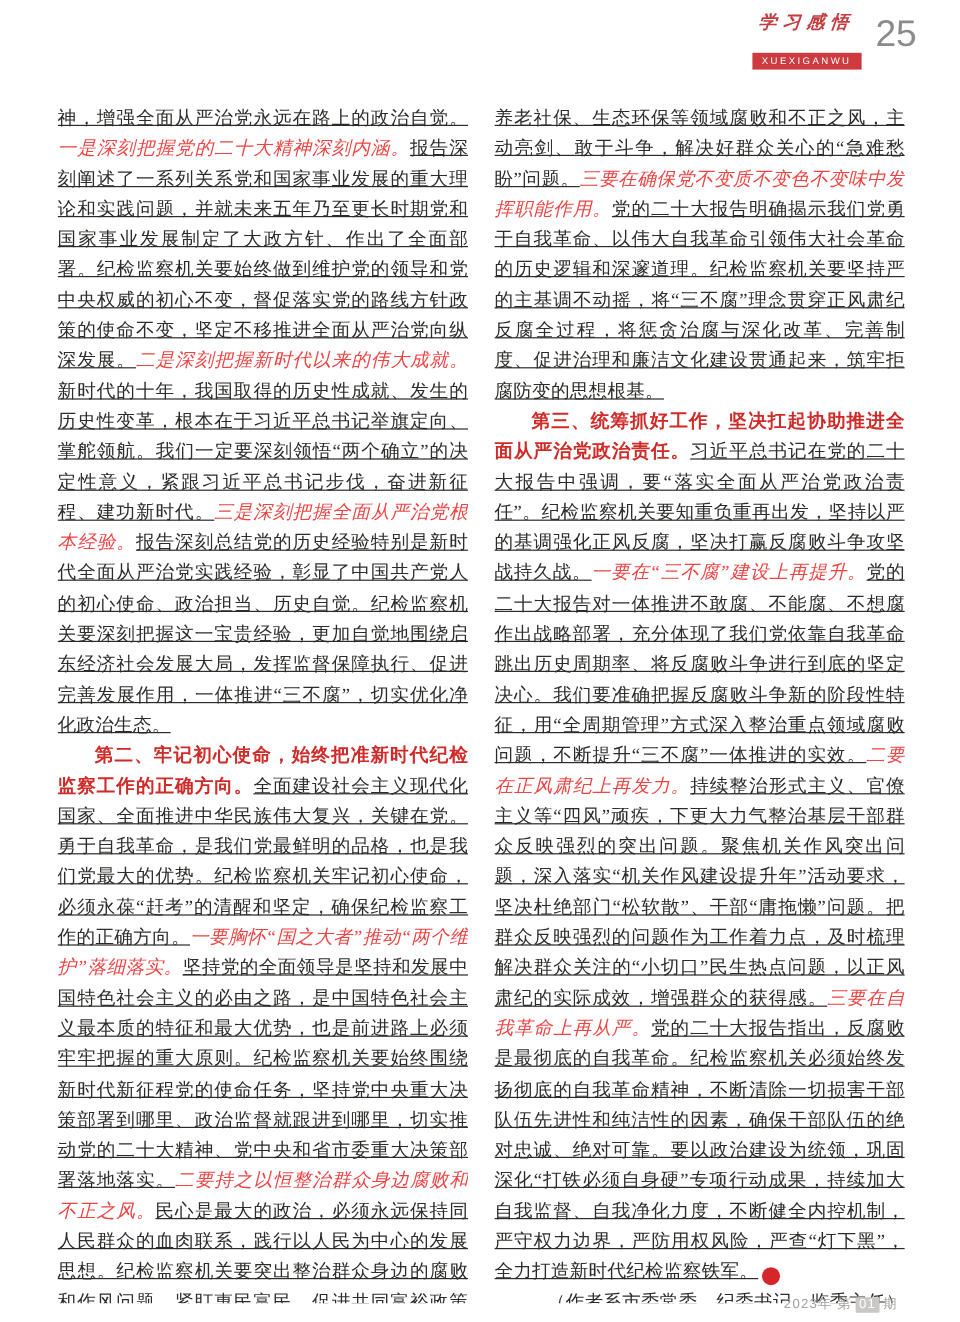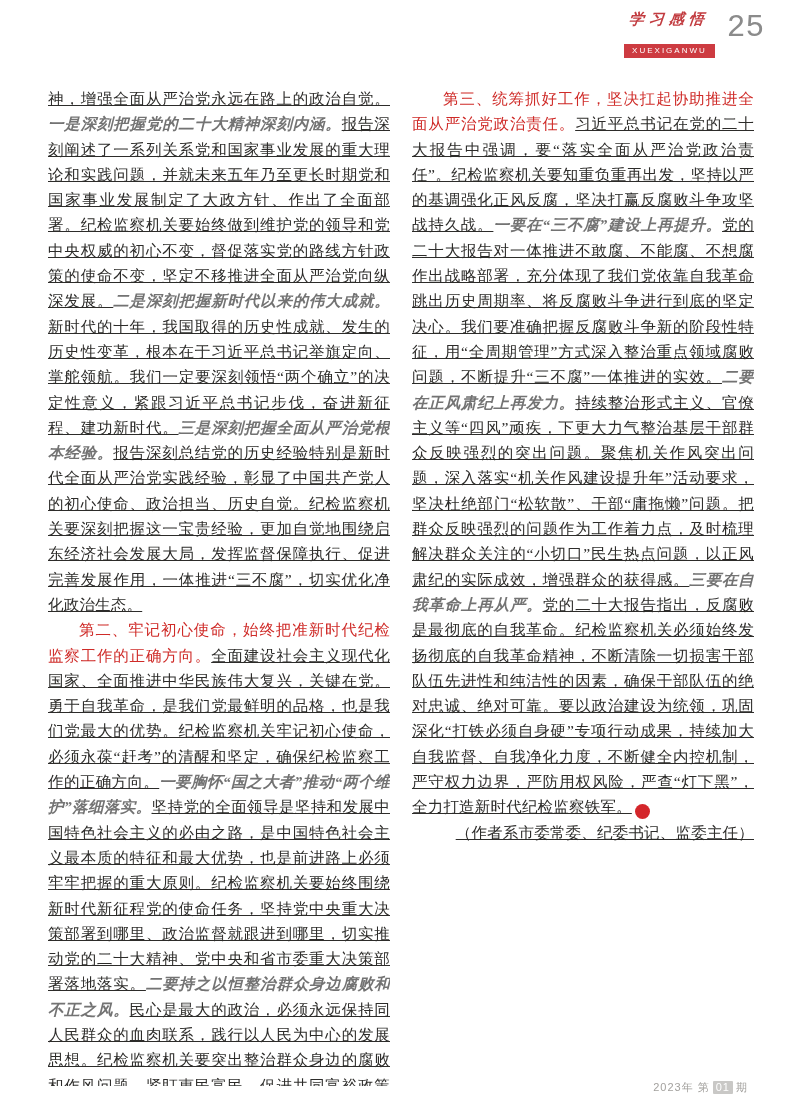--- a/index.html
+++ b/index.html
@@ -21,40 +21,40 @@
     transform:skewX(-6deg);
   }
   .header-bar{
     margin-top:16px;background:#cd3b41;color:#ffffff;
     font-family:"Liberation Sans","DejaVu Sans",sans-serif;
     font-size:8px;letter-spacing:2px;line-height:1;
     padding:3px 8px;white-space:nowrap;
   }
   .page-number{
     color:#8b8b8b;font-size:31px;line-height:1;
-    font-family:Liberation Mono, monospace;
+    font-family:Liberation Sans, sans-serif;
     margin-top:2px;
   }
 
   
   .columns{
     position:absolute;left:48px;top:86px;width:706px;height:1000px;
     display:flex;gap:22px;
   }
   .col{width:342px;height:1000px;overflow:hidden;}
   .para{
     margin:0;font-size:15.5px;line-height:25.3px;color:#2d2c2a;
     text-align:justify;text-justify:inter-ideograph;
     letter-spacing:0.2px;
   }
   .para.indent{text-indent:2em;}
   .para.align-right{text-align:right;}
   .seg-normal{color:#2d2c2a;text-decoration:underline;}
-  .seg-blue{color:#737373;font-style:italic;font-weight:700;}
-  .seg-red{color:#cf2b28;font-weight:normal;}
+  .seg-blue{color:#ef4444;font-style:italic;font-weight:400;}
+  .seg-red{color:#cf2b28;font-weight:bold;}
   .seal{
     display:inline-block;width:15px;height:15px;border-radius:50%;
     background:#d4262b;color:#ffffff;font-size:9px;line-height:15px;
     text-align:center;vertical-align:-2px;margin-left:3px;
     font-style:normal;font-weight:normal;
   }
 
   
   .page-footer{
     position:absolute;right:52px;bottom:8px;
@@ -80,20 +80,21 @@
   </div>
   <div class="page-number">25</div>
 </div>
 
 <div class="columns">
   <div class="col">
       <p class="para"><span class="seg-normal">神，增强全面从严治党永远在路上的政治自觉。</span><span class="seg-blue">一是深刻把握党的二十大精神深刻内涵。</span><span class="seg-normal">报告深刻阐述了一系列关系党和国家事业发展的重大理论和实践问题，并就未来五年乃至更长时期党和国家事业发展制定了大政方针、作出了全面部署。纪检监察机关要始终做到维护党的领导和党中央权威的初心不变，督促落实党的路线方针政策的使命不变，坚定不移推进全面从严治党向纵深发展。</span><span class="seg-blue">二是深刻把握新时代以来的伟大成就。</span><span class="seg-normal">新时代的十年，我国取得的历史性成就、发生的历史性变革，根本在于习近平总书记举旗定向、掌舵领航。我们一定要深刻领悟“两个确立”的决定性意义，紧跟习近平总书记步伐，奋进新征程、建功新时代。</span><span class="seg-blue">三是深刻把握全面从严治党根本经验。</span><span class="seg-normal">报告深刻总结党的历史经验特别是新时代全面从严治党实践经验，彰显了中国共产党人的初心使命、政治担当、历史自觉。纪检监察机关要深刻把握这一宝贵经验，更加自觉地围绕启东经济社会发展大局，发挥监督保障执行、促进完善发展作用，一体推进“三不腐”，切实优化净化政治生态。</span></p>
       <p class="para indent"><span class="seg-red">第二、牢记初心使命，始终把准新时代纪检监察工作的正确方向。</span><span class="seg-normal">全面建设社会主义现代化国家、全面推进中华民族伟大复兴，关键在党。勇于自我革命，是我们党最鲜明的品格，也是我们党最大的优势。纪检监察机关牢记初心使命，必须永葆“赶考”的清醒和坚定，确保纪检监察工作的正确方向。</span><span class="seg-blue">一要胸怀“国之大者”推动“两个维护”落细落实。</span><span class="seg-normal">坚持党的全面领导是坚持和发展中国特色社会主义的必由之路，是中国特色社会主义最本质的特征和最大优势，也是前进路上必须牢牢把握的重大原则。纪检监察机关要始终围绕新时代新征程党的使命任务，坚持党中央重大决策部署到哪里、政治监督就跟进到哪里，切实推动党的二十大精神、党中央和省市委重大决策部署落地落实。</span><span class="seg-blue">二要持之以恒整治群众身边腐败和不正之风。</span><span class="seg-normal">民心是最大的政治，必须永远保持同人民群众的血肉联系，践行以人民为中心的发展思想。纪检监察机关要突出整治群众身边的腐败和作风问题，紧盯惠民富民、促进共同富裕政策落实，持续纠治教育医疗、</span></p>
     </div>
   <div class="col">
+      <p class="para"><span class="seg-normal">养老社保、生态环保等领域腐败和不正之风，主动亮剑、敢于斗争，解决好群众关心的“急难愁盼”问题。</span><span class="seg-blue">三要在确保党不变质不变色不变味中发挥职能作用。</span><span class="seg-normal">党的二十大报告明确揭示我们党勇于自我革命、以伟大自我革命引领伟大社会革命的历史逻辑和深邃道理。纪检监察机关要坚持严的主基调不动摇，将“三不腐”理念贯穿正风肃纪反腐全过程，将惩贪治腐与深化改革、完善制度、促进治理和廉洁文化建设贯通起来，筑牢拒腐防变的思想根基。</span></p>
       <p class="para indent"><span class="seg-red">第三、统筹抓好工作，坚决扛起协助推进全面从严治党政治责任。</span><span class="seg-normal">习近平总书记在党的二十大报告中强调，要“落实全面从严治党政治责任”。纪检监察机关要知重负重再出发，坚持以严的基调强化正风反腐，坚决打赢反腐败斗争攻坚战持久战。</span><span class="seg-blue">一要在“三不腐”建设上再提升。</span><span class="seg-normal">党的二十大报告对一体推进不敢腐、不能腐、不想腐作出战略部署，充分体现了我们党依靠自我革命跳出历史周期率、将反腐败斗争进行到底的坚定决心。我们要准确把握反腐败斗争新的阶段性特征，用“全周期管理”方式深入整治重点领域腐败问题，不断提升“三不腐”一体推进的实效。</span><span class="seg-blue">二要在正风肃纪上再发力。</span><span class="seg-normal">持续整治形式主义、官僚主义等“四风”顽疾，下更大力气整治基层干部群众反映强烈的突出问题。聚焦机关作风突出问题，深入落实“机关作风建设提升年”活动要求，坚决杜绝部门“松软散”、干部“庸拖懒”问题。把群众反映强烈的问题作为工作着力点，及时梳理解决群众关注的“小切口”民生热点问题，以正风肃纪的实际成效，增强群众的获得感。</span><span class="seg-blue">三要在自我革命上再从严。</span><span class="seg-normal">党的二十大报告指出，反腐败是最彻底的自我革命。纪检监察机关必须始终发扬彻底的自我革命精神，不断清除一切损害干部队伍先进性和纯洁性的因素，确保干部队伍的绝对忠诚、绝对可靠。要以政治建设为统领，巩固深化“打铁必须自身硬”专项行动成果，持续加大自我监督、自我净化力度，不断健全内控机制，严守权力边界，严防用权风险，严查“灯下黑”，全力打造新时代纪检监察铁军。</span><span class="seal">忍</span></p>
       <p class="para align-right"><span class="seg-normal">（作者系市委常委、纪委书记、监委主任）</span></p>
     </div>
 </div>
 
 <div class="page-footer">
   <span>2023年 第</span><span class="issue-box">01</span><span>期</span>
 </div>
 
 </body></html>

